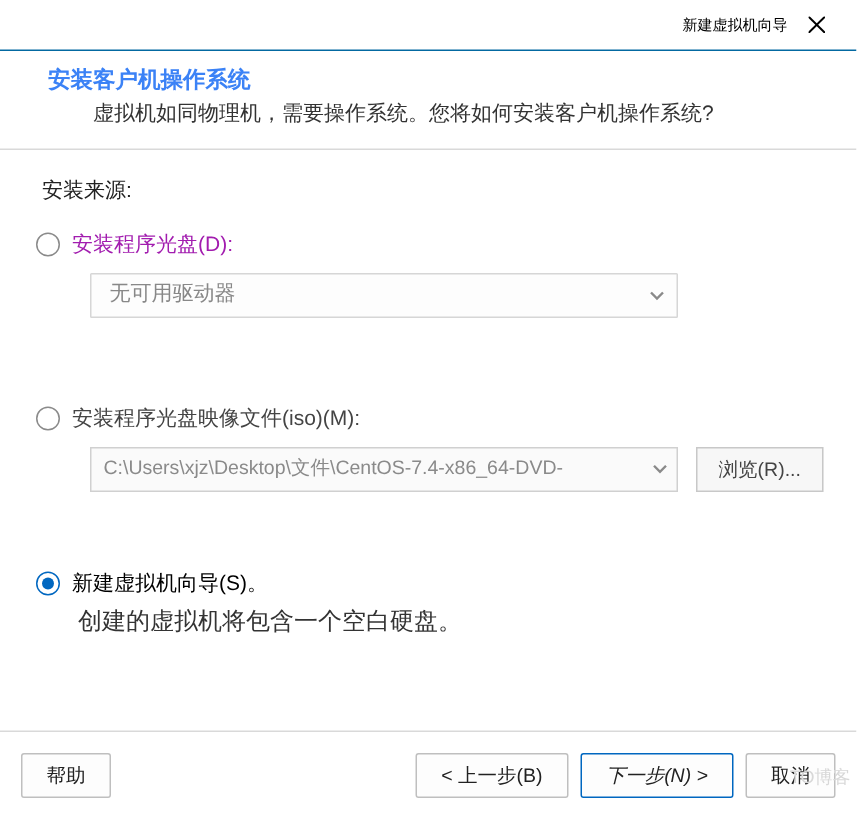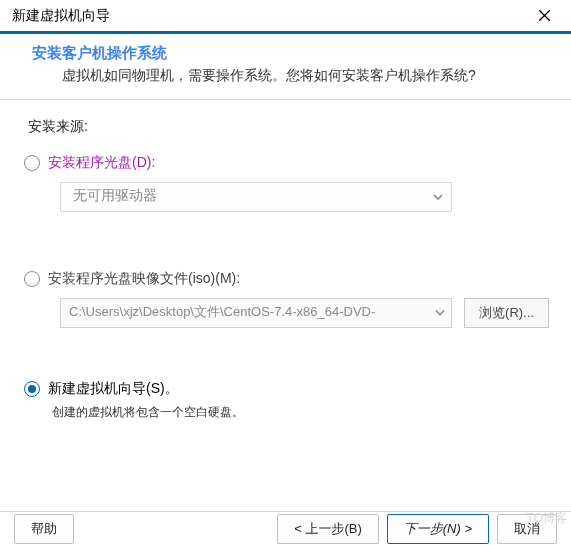--- a/index.html
+++ b/index.html
@@ -1,17 +1,17 @@
 <!DOCTYPE html>
 <html><head>
 <meta charset="utf-8">
 <style>
   * { box-sizing: border-box; font-family: "Microsoft YaHei", "Segoe UI", sans-serif; }
   body { margin: 0; background: #fff; width: 571px; height: 545px; overflow: hidden; position: relative; }
-  .titlebar { display: flex; align-items: center; justify-content: space-between; height: 34px; padding: 0 8px 0 12px; font-size: 14px; color: #000; border-bottom: 3px solid #0369a1; }
+  .titlebar { display: flex; align-items: center; justify-content: flex-end; height: 34px; padding: 0 8px 0 12px; font-size: 10px; color: #000; border-bottom: 1px solid #0369a1; }
   .close-btn { width: 38px; height: 32px; display: flex; align-items: center; justify-content: center; cursor: pointer; }
   .close-btn svg { width: 11px; height: 11px; stroke: #000; stroke-width: 1.3; }
   .header { padding: 10px 20px 14px 20px; border-bottom: 1px solid #d9d9d9; }
   .header h1 { margin: 0 0 4px 12px; font-size: 15px; font-weight: 700; color: #3b82f6; }
   .header p { margin: 0 0 0 42px; font-size: 14px; color: #333; }
   .content { padding: 18px 22px 10px 24px; }
   .label { font-size: 14px; color: #222; }
   .indent { margin-left: 4px; }
   .option-block { margin-top: 18px; }
   .radio-row { display: flex; align-items: center; gap: 8px; font-size: 14px; color: #444; }
@@ -21,24 +21,24 @@
   .radio.checked { border-color: #0067c0; }
   .radio.checked::after { content: ""; width: 8px; height: 8px; background: #0067c0; border-radius: 50%; }
   .dropdown { margin: 10px 0 0 36px; width: 392px; height: 30px; border: 1px solid #d6d6d6; background: #fdfdfd; color: #888; font-size: 14px; padding: 4px 26px 4px 12px; position: relative; border-radius:1px; }
   .dropdown .chev { position: absolute; right: 8px; top: 50%; transform: translateY(-50%); }
   .dropdown .chev svg { width: 10px; height: 10px; stroke: #8a8a8a; stroke-width: 1.6; fill: none; }
   .iso-row { display: flex; gap: 12px; margin: 10px 0 0 36px; }
   .iso-input { flex: 0 0 392px; height: 30px; border: 1px solid #d0d0d0; background: #fafafa; color: #8a8a8a; font-size: 13px; padding: 4px 26px 4px 8px; position: relative; white-space: nowrap; overflow: hidden; }
   .iso-input .chev { position: absolute; right: 6px; top: 50%; transform: translateY(-50%); }
   .iso-input .chev svg { width: 10px; height: 10px; stroke: #8a8a8a; stroke-width: 1.6; fill: none; }
   .browse-btn { width: 94px; height: 30px; border: 1px solid #c8c8c8; background: #f7f7f7; font-size: 13px; color: #444; display: flex; align-items: center; justify-content: center; cursor: pointer; }
-  .sub-desc { margin: 6px 0 0 28px; font-size: 12px; color: #333; }
+  .sub-desc { margin: 6px 0 0 28px; font-size: 16px; color: #333; }
   .gap2 { margin-top: 58px; }
   .gap3 { margin-top: 52px; }
-  .footer { position: absolute; left: 0; right: 0; bottom: 0; border-top: 1px solid #d9d9d9; height: 34px; display: flex; align-items: center; padding: 0 14px; gap: 8px; }
+  .footer { position: absolute; left: 0; right: 0; bottom: 0; border-top: 1px solid #d9d9d9; height: 58px; display: flex; align-items: center; padding: 0 14px; gap: 8px; }
   .btn { height: 30px; border: 1px solid #bfbfbf; background: #fdfdfd; font-size: 13px; color: #222; display: flex; align-items: center; justify-content: center; padding: 0 16px; cursor: pointer; border-radius:2px; }
   .btn.primary { border: 1.5px solid #0067c0; font-style: italic; }
   .spacer { flex: 1; }
   .watermark { position: absolute; right: 4px; bottom: 18px; font-size: 12px; color: #d8d8d8; pointer-events: none; }
 </style>
 </head>
 <body>
 
 <div class="titlebar">
   <span>新建虚拟机向导</span>

